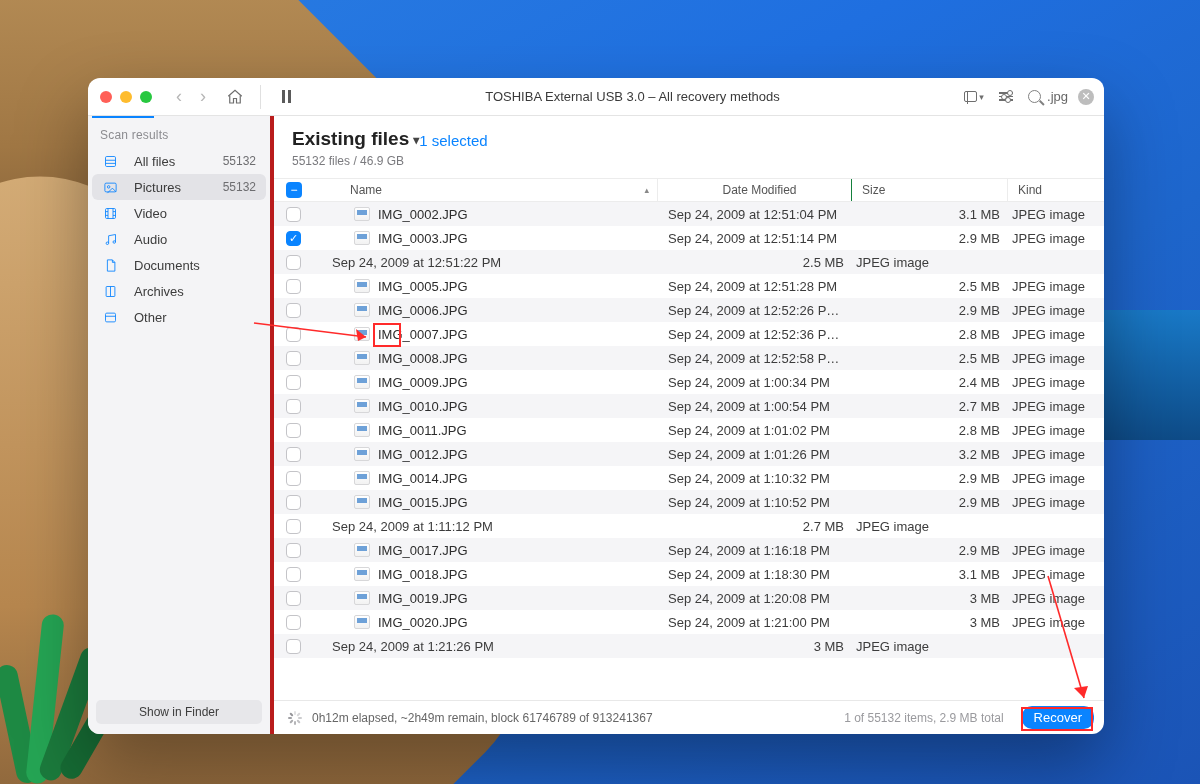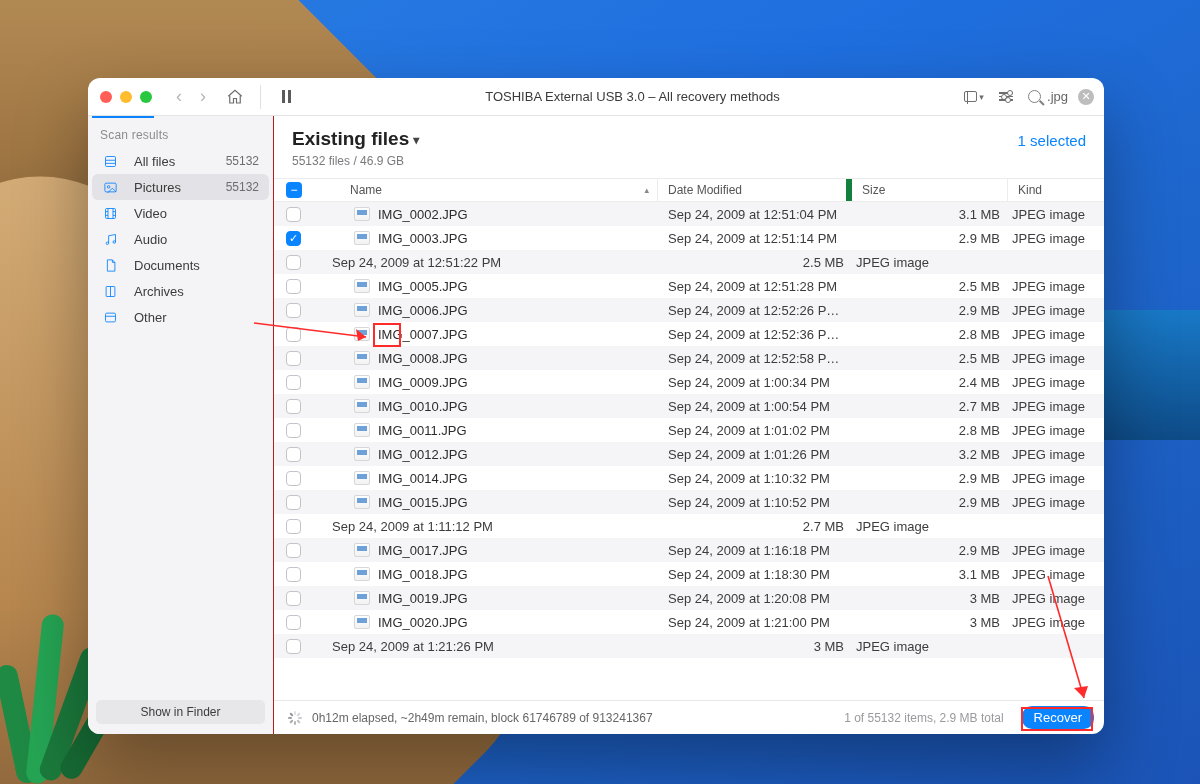--- a/index.html
+++ b/index.html
@@ -69,21 +69,21 @@
   .sliders-ico span::after{content:"";position:absolute;width:4px;height:4px;border-radius:50%;background:#fff;border:1.3px solid #6e6e6e;top:-2.2px;}
   .sliders-ico span:nth-child(1)::after{left:8px;} .sliders-ico span:nth-child(2)::after{left:2px;} .sliders-ico span:nth-child(3)::after{left:6px;}
   .search-wrap{display:flex;align-items:center;gap:6px;color:#666;font-size:13px;}
   .search-wrap .mag{width:13px;height:13px;border:1.5px solid #808080;border-radius:50%;position:relative;}
   .search-wrap .mag::after{content:"";position:absolute;width:6px;height:1.5px;background:#808080;right:-5px;bottom:-1px;transform:rotate(45deg);}
   .clear-btn{width:16px;height:16px;border-radius:50%;background:#bdbdbd;color:#fff;display:flex;align-items:center;justify-content:center;font-size:11px;margin-left:4px;}
 
   
   .body{ flex:1; display:flex; min-height:0; }
   .sidebar{
-    width:186px; background:#f4f4f6; border-right:1px solid #b91c1c;
+    width:186px; background:#f4f4f6; border-right:4px solid #b91c1c;
     display:flex; flex-direction:column; font-size:13px; color:#555;
   }
   .side-head{ padding:10px 12px 6px; font-size:12px; color:#8c8c90; letter-spacing:.2px;}
   .side-item{
     display:flex; align-items:center; gap:16px; padding:4px 10px; margin:0px 4px;
     border-radius:6px; height:26px;
   }
   .side-item.active{ background:#e3e3e7;}
   .side-item .icn{ width:16px; height:16px; display:flex; align-items:center; justify-content:center; color:#0a84ff;}
   .side-item .label{ flex:1; color:#3c3c3c;}
@@ -94,38 +94,38 @@
     display:flex;align-items:center;justify-content:center;font-size:12px;color:#3c3c3c;
     border: none;
   }
   
   .icn svg{stroke:#0a84ff;fill:none;stroke-width:1.4;}
 
   
   .content{ flex:1; display:flex; flex-direction:column; min-width:0;}
   .content-head{
     padding:12px 18px 10px 18px;
-    display:flex; align-items:flex-start; justify-content:space-between;gap:47px;
+    display:flex; align-items:flex-start; 
   }
   .ch-left{}
   .ch-title{ font-size:19px; font-weight:700; color:#222; display:flex; align-items:center; gap:4px;}
   .ch-title .chev{font-size:12px;color:#444;transform:translateY(1px);}
   .ch-sub{ font-size:12px; color:#7a7a7e; margin-top:4px;}
   .selected{ color:#0a84ff; font-size:15px; padding-top:4px;}
 
   
   .thead{
     height:24px; border-top:1px solid #ececec; border-bottom:1px solid #ececec;
     display:grid;
     grid-template-columns: 40px 336px 194px 156px 92px;
     align-items:center; font-size:12px; color:#555; padding-left:8px;
   }
   .thead > div{ display:flex; align-items:center; gap:4px;}
   .thead .col-name{ padding-left:28px; border-right:1px solid #ececec; height:100%;}
-  .thead .col-date{ padding-left:10px;border-right:6px solid #15803d;height:100%;}
+  .thead .col-date{ padding-left:10px;border-right:1px solid #15803d;height:100%;justify-content:center;}
   .thead .col-size{ padding-left:10px;border-right:1px solid #ececec;height:100%;}
   .thead .col-kind{ padding-left:10px;}
   .thead .sort-asc{font-size:9px;color:#888;margin-left:auto;margin-right:8px;}
   .collapse-all{ width:16px;height:16px;border-radius:4px;background:#0a84ff;color:#fff;display:flex;align-items:center;justify-content:center;font-size:12px;margin-left:4px;}
 
   
   .rows{ flex:1; overflow:hidden; font-size:13px; color:#333;}
   .row{
     height:24px;
     display:grid;

